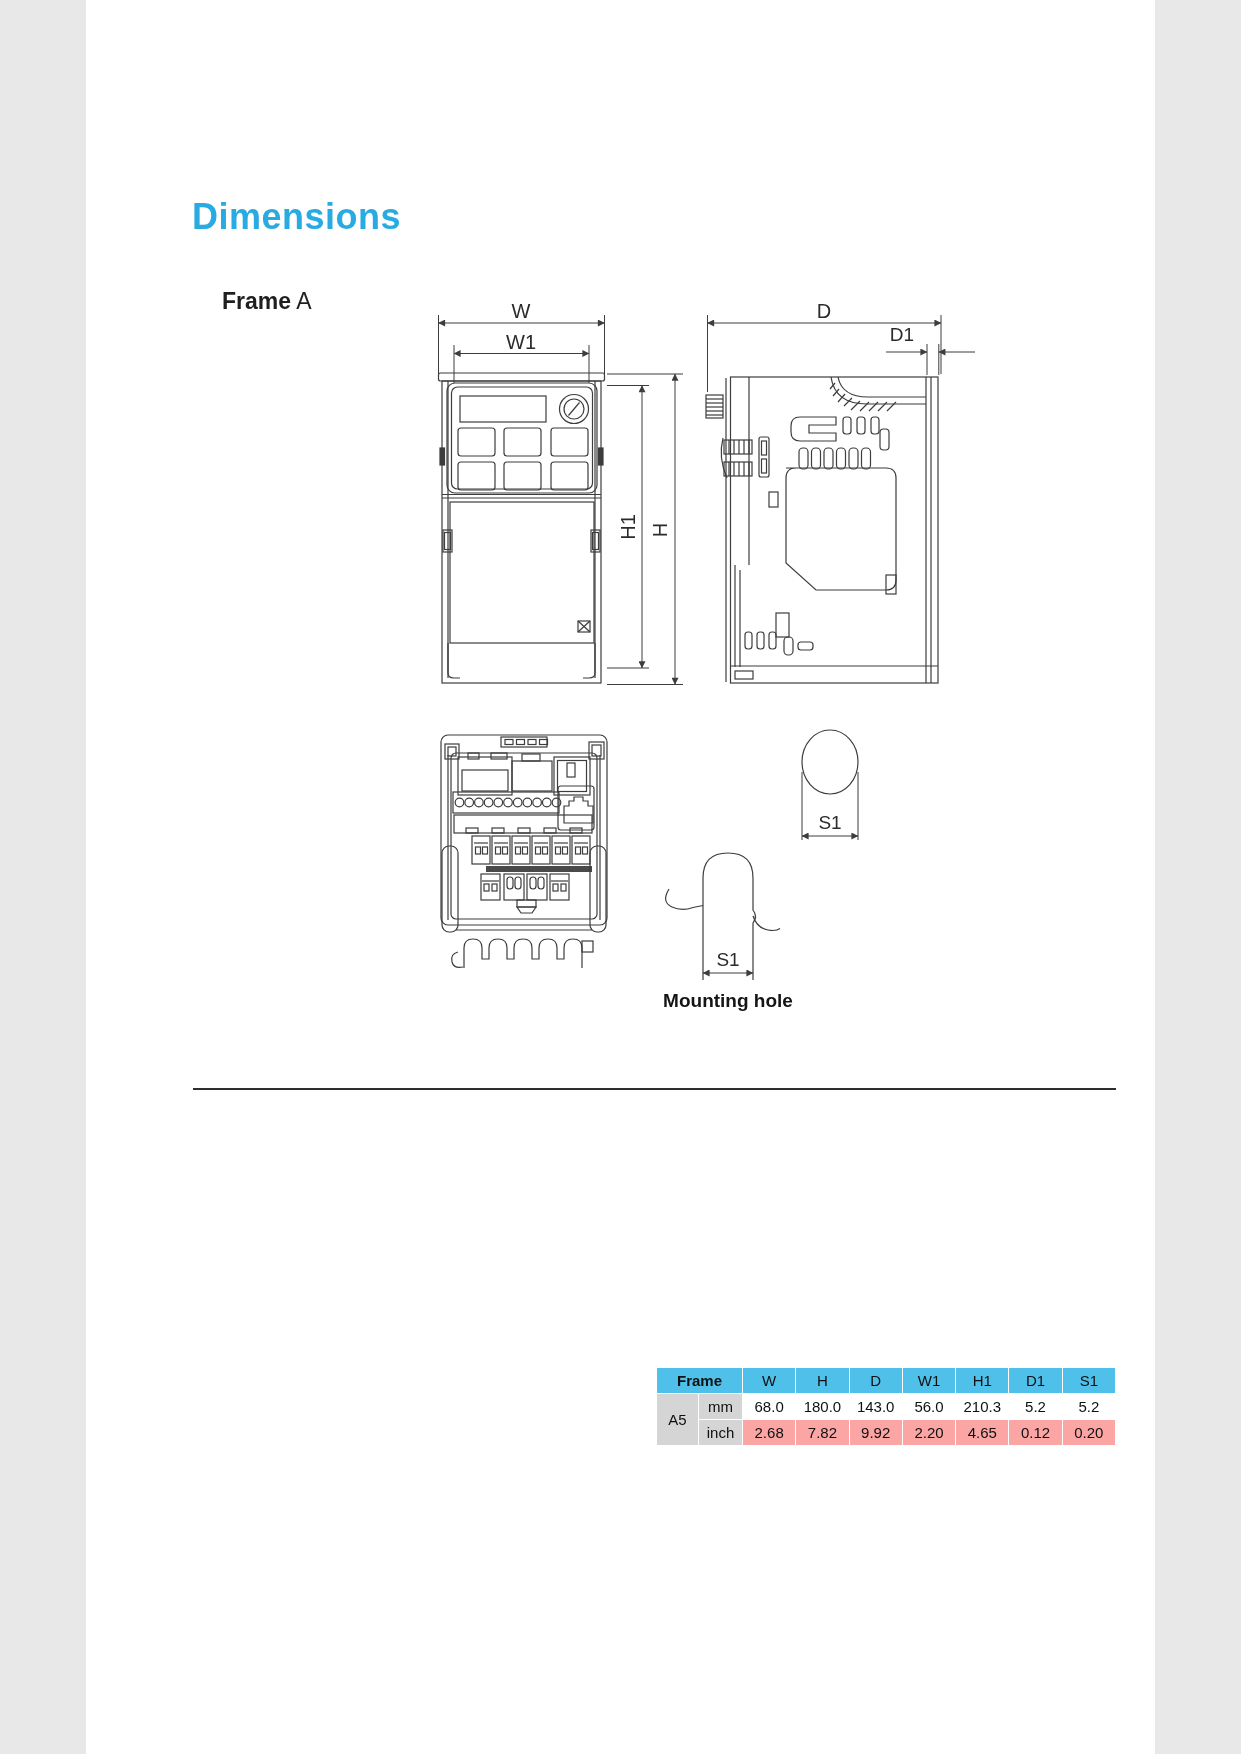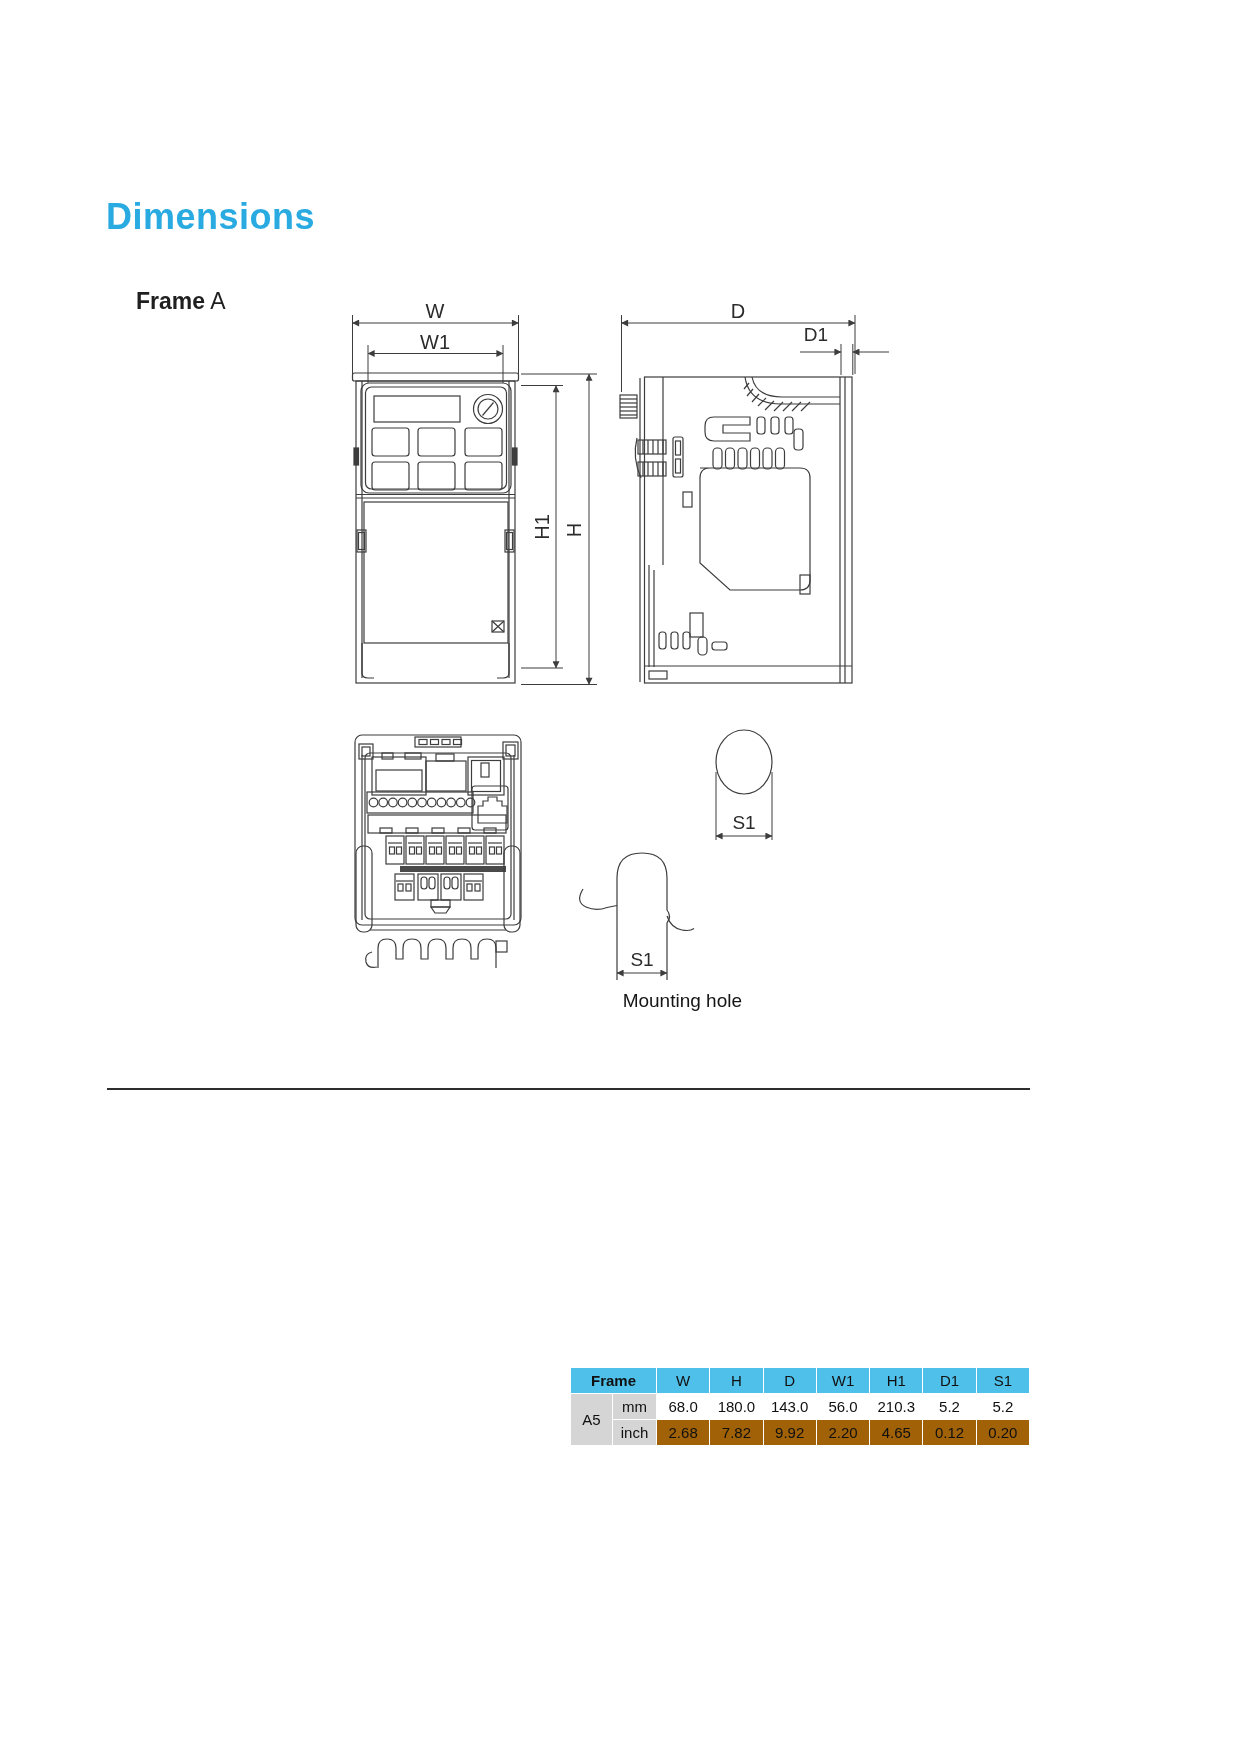--- a/index.html
+++ b/index.html
@@ -1,56 +1,56 @@
 <!DOCTYPE html>
 <html><head>
 <meta charset="utf-8">
 <style>
   html,body{margin:0;padding:0;background:#e8e8e8;}
   .page{
     position:relative;
-    width:1241px;height:1754px;
+    width:1069px;height:1754px;
     background:#ffffff;
     margin:0 auto;
     font-family:"Liberation Sans", sans-serif;
     overflow:hidden;
   }
   .page-title{
     position:absolute;left:106px;top:196px;
     font-size:36px;font-weight:bold;color:#29ABE2;
     letter-spacing:.5px;
   }
   .frame-heading{
     position:absolute;left:106px;top:288px;
     font-size:23px;color:#1f1f1f;margin-left:30px;
   }
   .frame-heading .b{font-weight:bold;}
   .drawings{position:absolute;left:100px;top:280px;}
   .caption{
     position:absolute;left:542px;top:990px;width:200px;
-    text-align:right;font-size:19px;font-weight:normal;color:#151515;
+    text-align:center;font-size:19px;font-weight:bold;color:#151515;
   }
   .rule{
     position:absolute;left:107px;top:1088px;width:923px;height:2px;
     background:#2e2e2e;
   }
   table.dims{
     position:absolute;left:570px;top:1367px;width:460px;
     border-collapse:collapse;table-layout:fixed;
     font-size:15px;color:#101010;text-align:center;
   }
   table.dims th, table.dims td{
     border:1.5px solid #ffffff;
     padding:0;height:25px;font-weight:normal;
     vertical-align:middle;
   }
   .hdr{background:#4FC0EA;}
   .frame-hdr{font-weight:bold !important;}
   .gray{background:#D5D5D5;}
-  .val-inch{background:#a16207;}
+  .val-inch{background:#fca5a5;}
   svg text{font-family:"Liberation Sans", sans-serif;fill:#2b2b2b;}
 </style>
 </head>
 <body>
 
 <div class="page">
 
   <div class="page-title">Dimensions</div>
 
   <div class="frame-heading">

